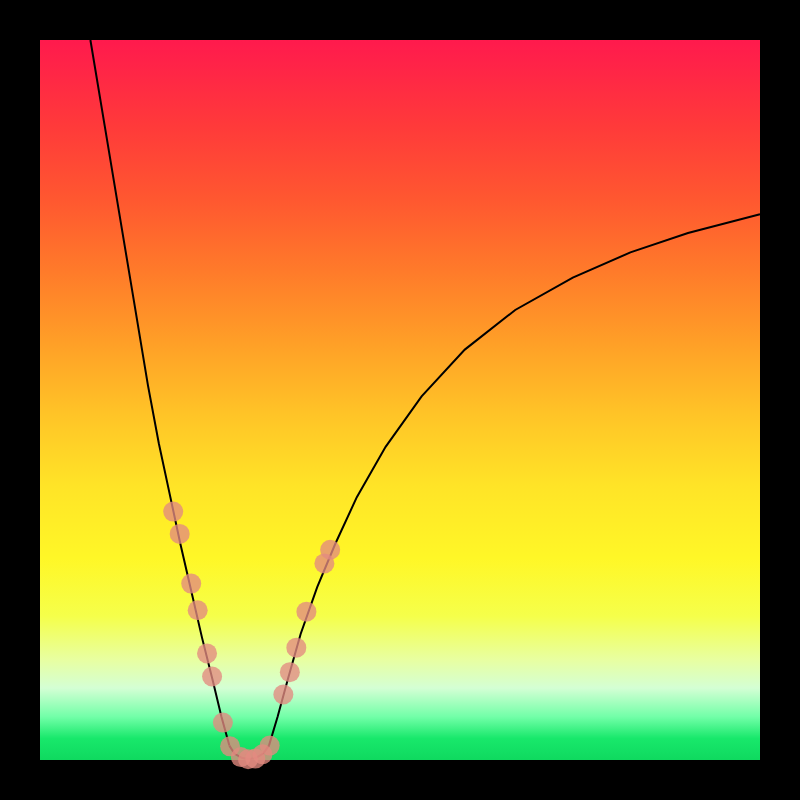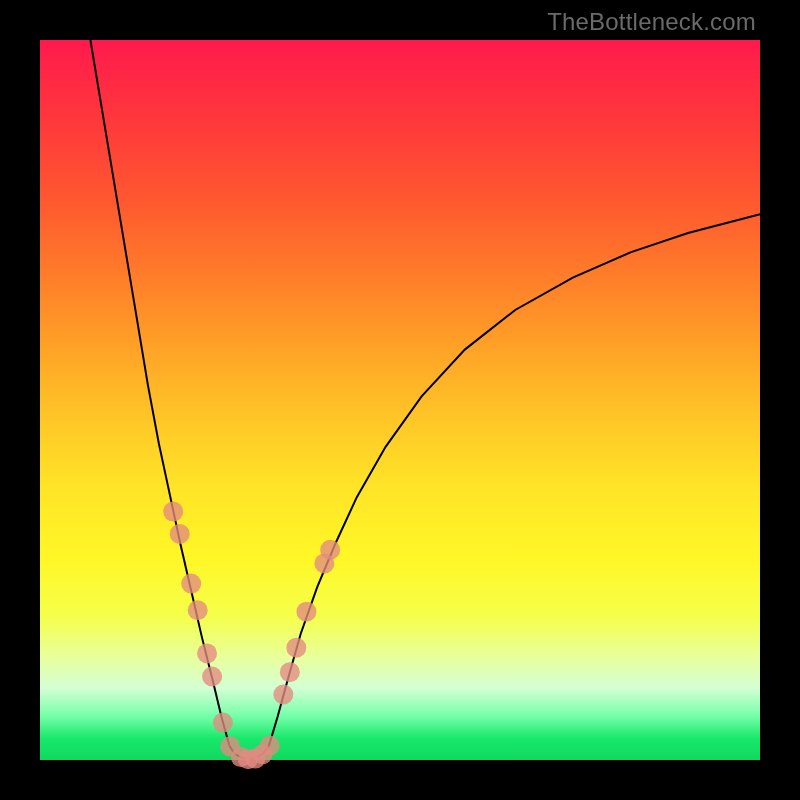--- a/index.html
+++ b/index.html
@@ -50,21 +50,20 @@
     height: 720px;
     overflow: visible;
   }
   .curve { fill: none; stroke: #000; stroke-width: 2; }
   .dot { fill: #e38a80; fill-opacity: 0.78; }
 </style>
 </head>
 <body>
 
 <div class="frame">
-  <div class="watermark">TheBottleneck.com</div>
   <div class="plot-area">
     <svg class="curve-layer" viewBox="0 0 720 720" preserveAspectRatio="none">
       <path id="leftPath" class="curve" d="M50.40 0.00 L64.80 86.40 L79.20 172.80 L93.60 259.20 L108.00 345.60 L118.80 403.20 L129.60 453.60 L140.40 504.00 L151.20 550.80 L162.00 597.60 L172.80 640.80 L181.44 676.80 L189.36 705.60"></path>
       <path id="floorPath" class="curve" d="M189.36 705.60 L194.40 713.52 L201.60 717.84 L208.80 719.28 L216.00 717.84 L223.20 713.52 L228.96 705.60"></path>
       <path id="rightPath" class="curve" d="M228.96 705.60 L237.60 676.80 L248.40 637.20 L260.64 594.00 L277.20 547.20 L295.20 504.00 L316.80 457.20 L345.60 406.80 L381.60 356.40 L424.80 309.60 L475.20 270.00 L532.80 237.60 L590.40 212.40 L648.00 192.96 L720.00 174.24"></path>
       <g id="dots">
           <circle cx="133.20" cy="471.60" r="10" class="dot"></circle>
           <circle cx="139.68" cy="493.92" r="10" class="dot"></circle>
           <circle cx="151.20" cy="543.60" r="10" class="dot"></circle>
           <circle cx="157.68" cy="570.24" r="10" class="dot"></circle>

